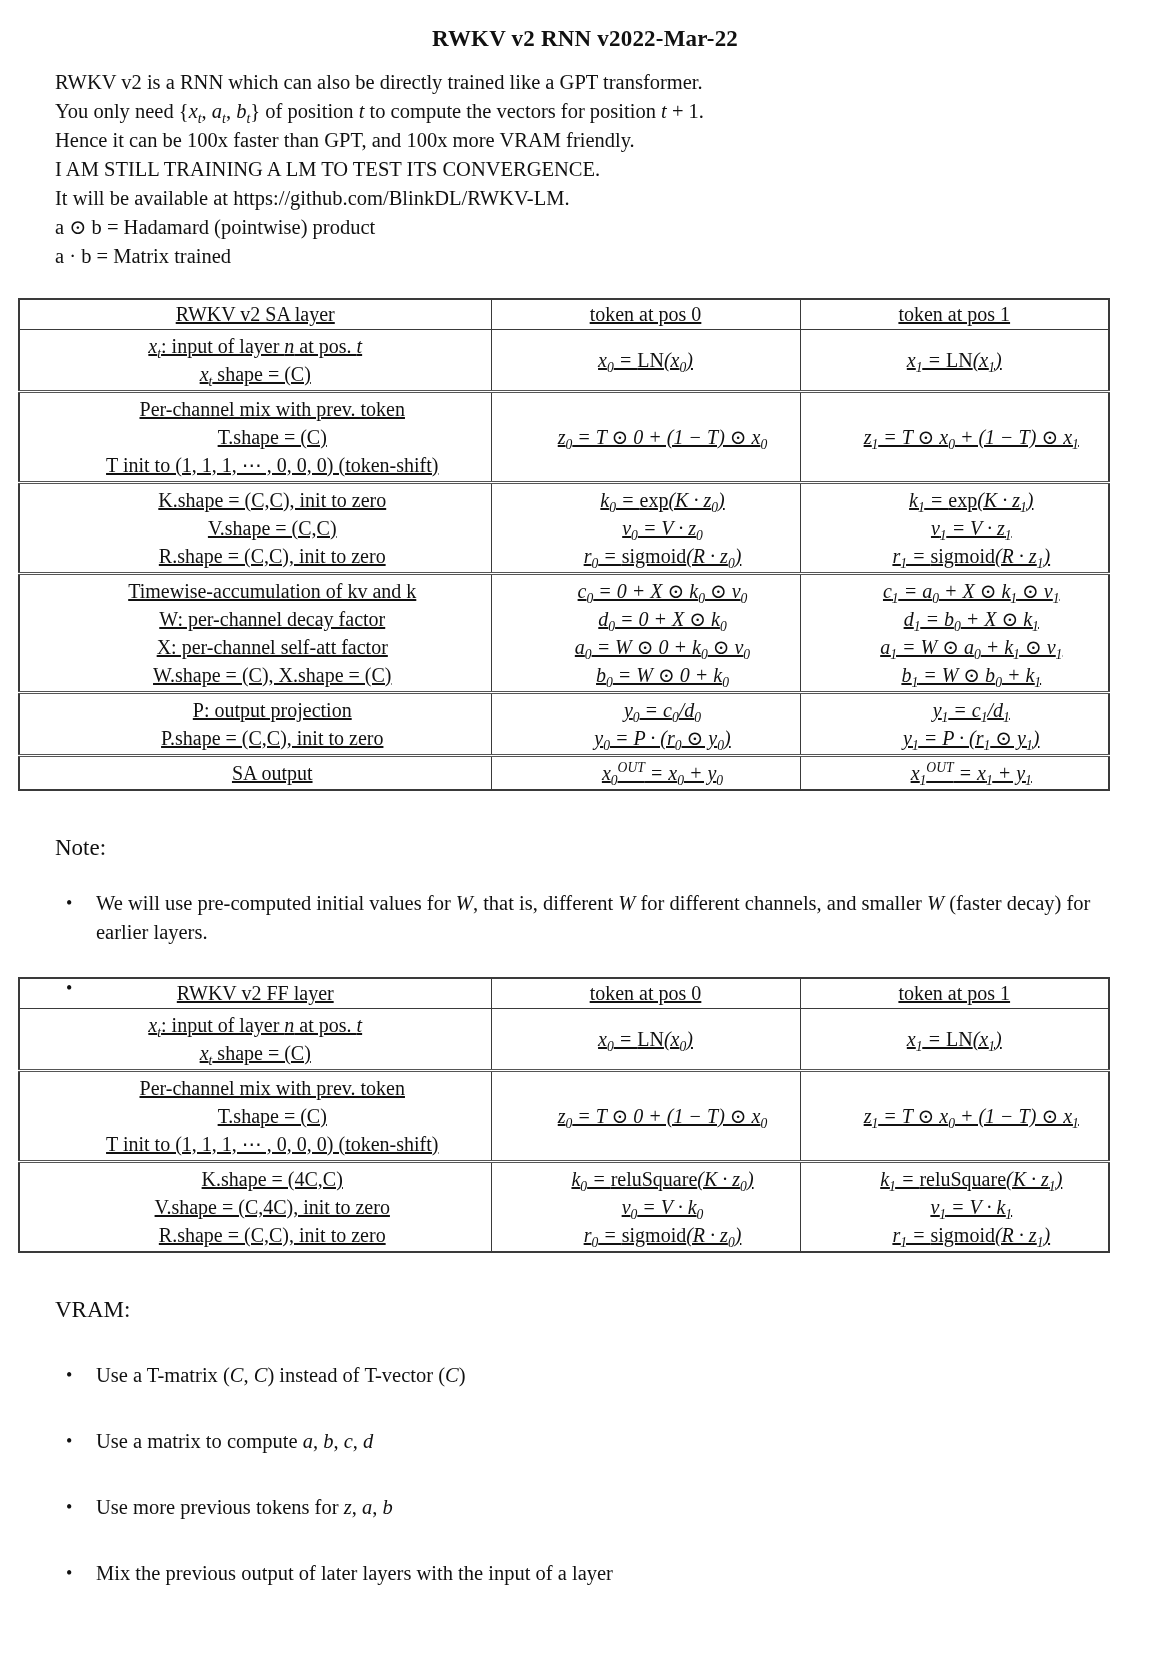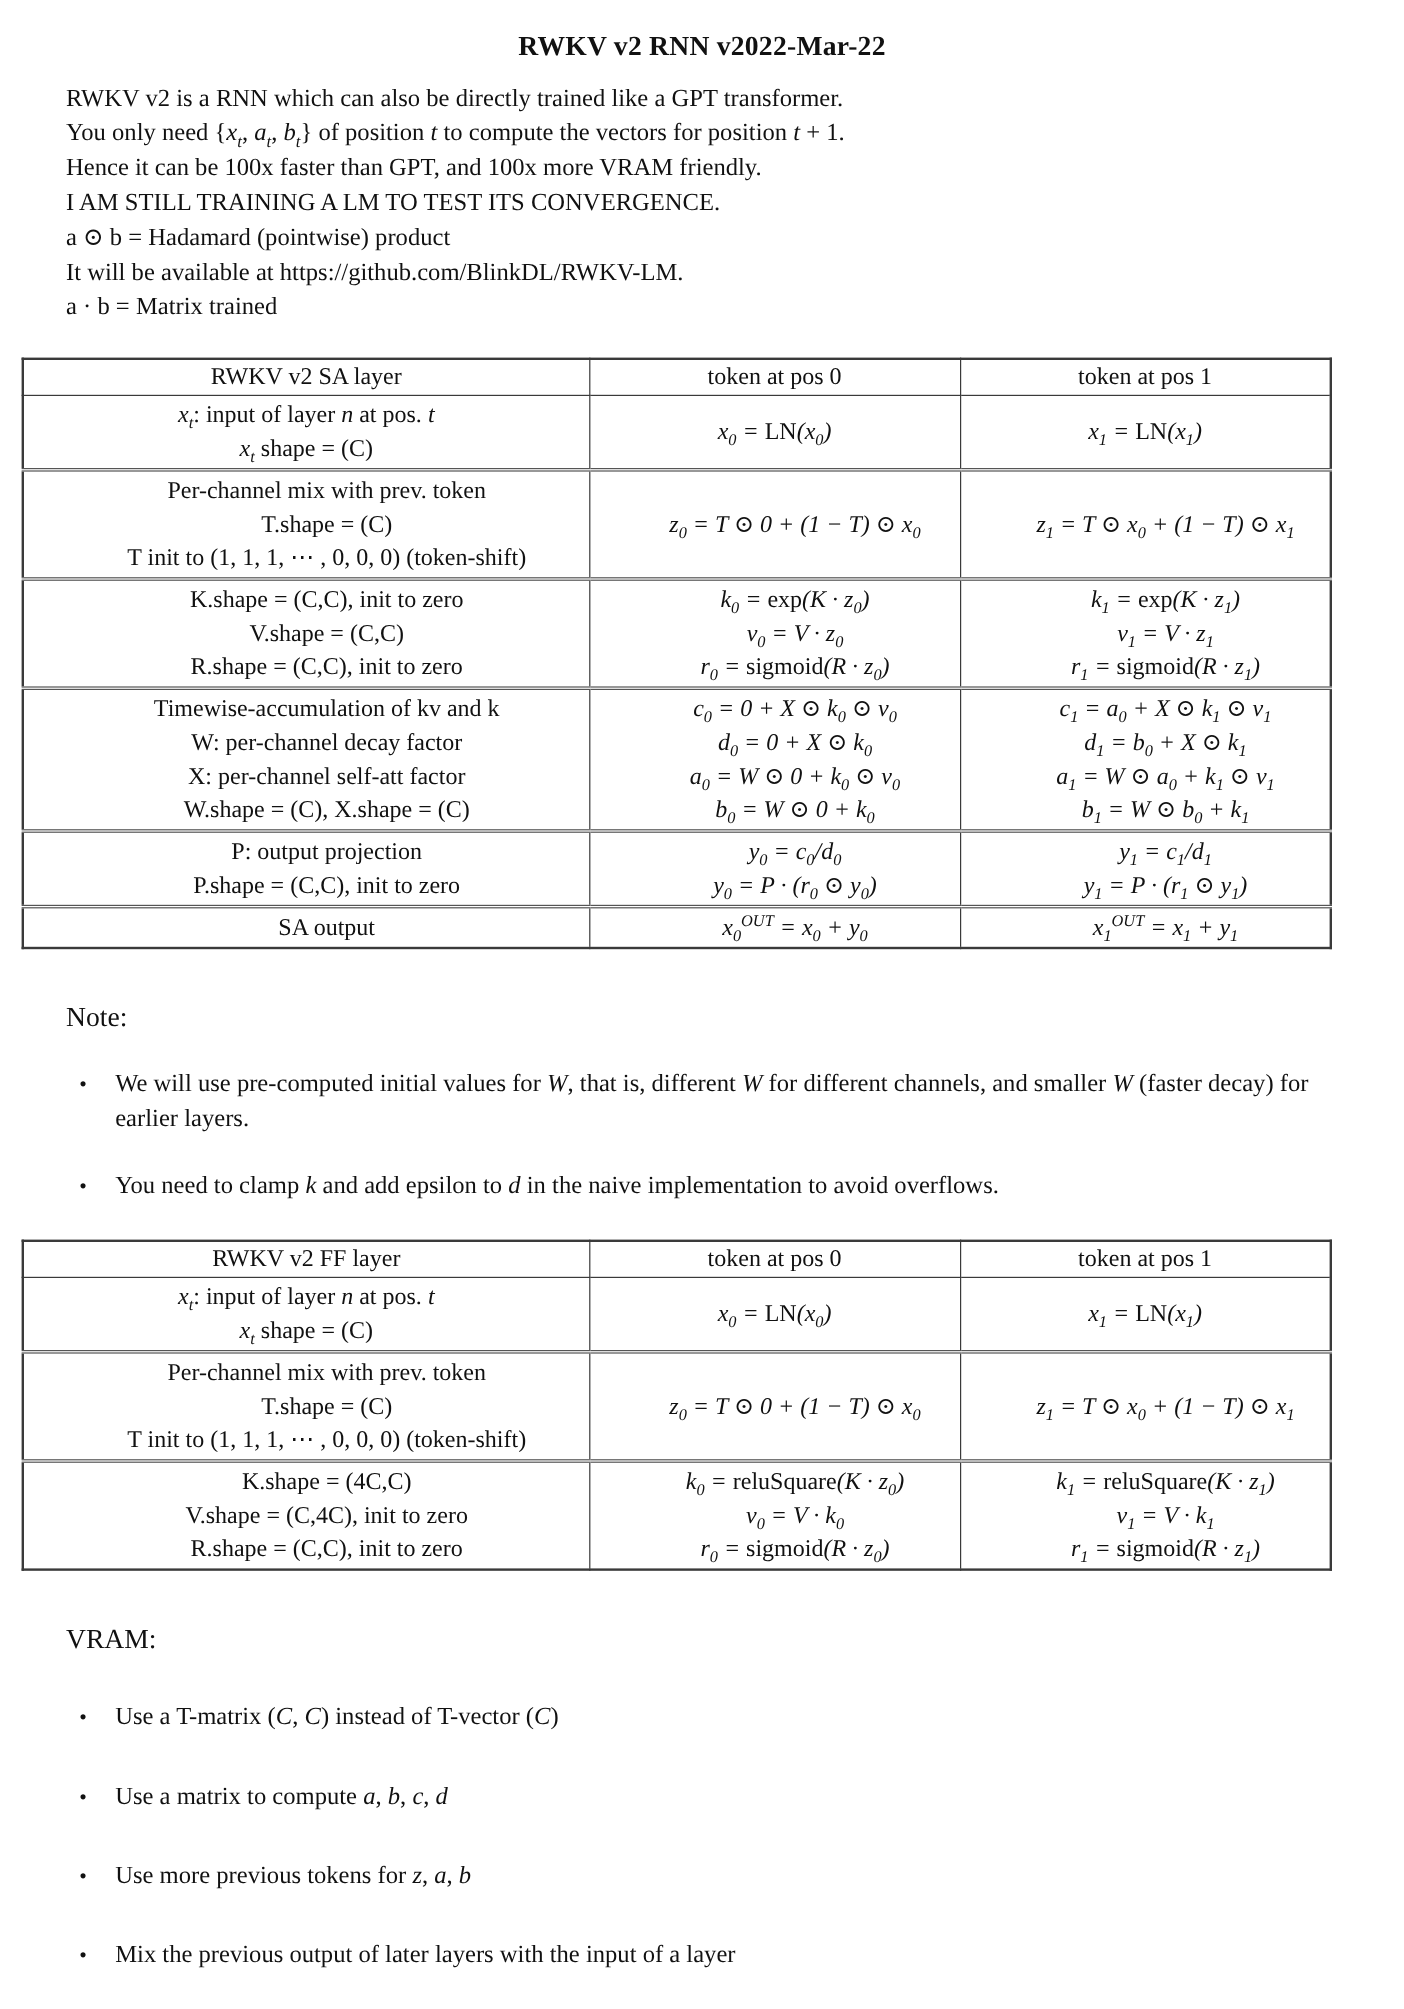--- a/index.html
+++ b/index.html
@@ -28,20 +28,21 @@
     table-layout: fixed;
     border: 2px solid #3a3a3a;
   }
   table.eq th, table.eq td {
     border: 1px solid #3a3a3a;
     text-align: center;
     vertical-align: middle;
     font-weight: normal;
     font-size: 20px;
     padding: 2px 4px;
+    text-decoration: underline;
   }
   table.eq th { line-height: 27px; padding: 1px 4px; }
   tr.sep td { border-top: 3px double #555555; padding-left: 38px; }
   .fline { line-height: 28px; }
   td.math { font-style: italic; }
   td.math .rm { font-style: normal; }
   sub, sup { font-size: 68%; font-style: italic; line-height: 0; }
   td.text sub { font-style: italic; }
 
   .section-heading { margin: 42px 0 0 55px; font-size: 23px; line-height: 29px; }
@@ -67,22 +68,22 @@
 
 <div class="page">
 
   <div class="title">RWKV v2 RNN v2022-Mar-22</div>
 
   <div class="intro">
     <div class="iline">RWKV v2 is a RNN which can also be directly trained like a GPT transformer.</div>
     <div class="iline">You only need {<i>x</i><sub>t</sub>, <i>a</i><sub>t</sub>, <i>b</i><sub>t</sub>} of position <i>t</i> to compute the vectors for position <i>t</i> + 1.</div>
     <div class="iline">Hence it can be 100x faster than GPT, and 100x more VRAM friendly.</div>
     <div class="iline">I AM STILL TRAINING A LM TO TEST ITS CONVERGENCE.</div>
+    <div class="iline">It will be available at https://github.com/BlinkDL/RWKV-LM.</div>
     <div class="iline">a ⊙ b = Hadamard (pointwise) product</div>
-    <div class="iline">It will be available at https://github.com/BlinkDL/RWKV-LM.</div>
     <div class="iline">a · b = Matrix trained</div>
   </div>
 
   <table class="eq">
     <colgroup>
         <col style="width:472px">
         <col style="width:309px">
         <col style="width:309px">
       </colgroup>
     <tbody>
@@ -183,21 +184,20 @@
 
   <div class="section-heading">Note:</div>
 
   <div class="note-list">
     <div class="bullet">
       <span class="dot">•</span>
       <span class="btext">We will use pre-computed initial values for <i>W</i>, that is, different <i>W</i> for different channels, and smaller <i>W</i> (faster decay) for earlier layers.</span>
     </div>
     <div class="bullet">
       <span class="dot">•</span>
-      <span class="btext">You need to clamp <i>k</i> and add epsilon to <i>d</i> in the naive implementation to avoid overflows.</span>
     </div>
   </div>
 
   <table class="eq" style="margin-top:30px">
     <colgroup>
         <col style="width:472px">
         <col style="width:309px">
         <col style="width:309px">
       </colgroup>
     <tbody>

